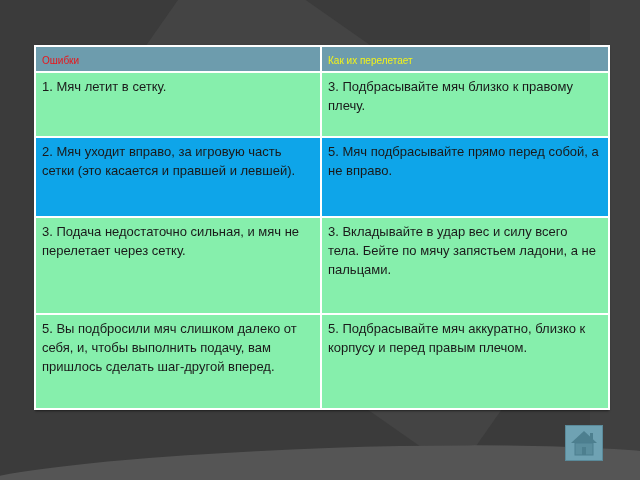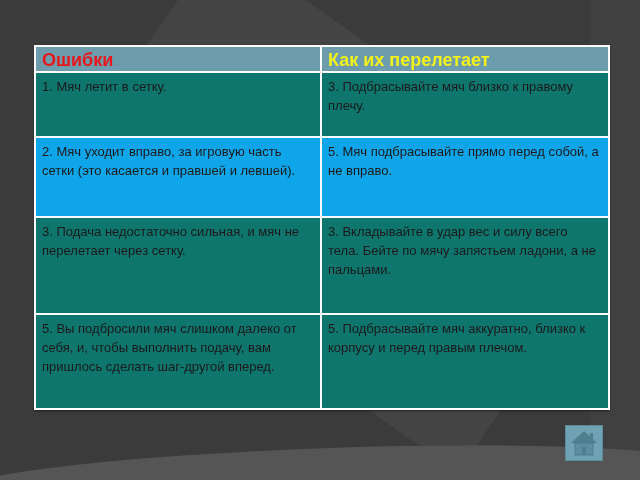--- a/index.html
+++ b/index.html
@@ -26,25 +26,25 @@
   }
   table {
     border-collapse:collapse; width:574px; height:365px; table-layout:fixed;
   }
   th, td {
     vertical-align:top; text-align:left; padding:4px 6px 0 6px;
     font-size:13px; line-height:19px; color:#1a1a1a;
     border:2px solid #ffffff;
   }
   th {
-    background:#6d9cad; font-weight:bold; font-size:18px; height:20px;
+    background:#6d9cad; font-weight:normal; font-size:10px; height:20px;
   }
   th.col-errors { color:#e8161b; }
   th.col-fix { color:#f2f21a; }
-  tr.r-dark td { background:#0f766e; }
+  tr.r-dark td { background:#86efac; }
   tr.r-light td { background:#0ea5e9; }
   col.c1 { width:286px; }
   col.c2 { width:288px; }
   .home-btn {
     position:absolute; left:565px; top:425px; width:38px; height:36px;
     background:#6fa2b3; border:1px solid #5a8a9a; box-sizing:border-box;
   }
   .home-btn svg { position:absolute; left:3px; top:3px; }
 </style>
 </head>

